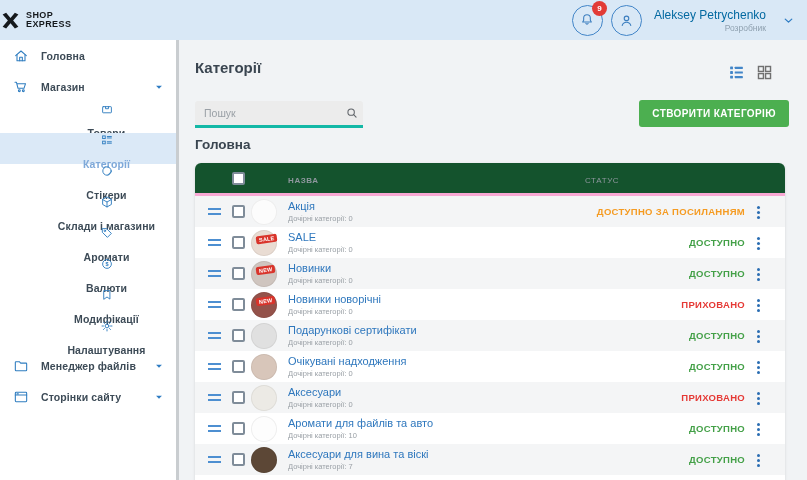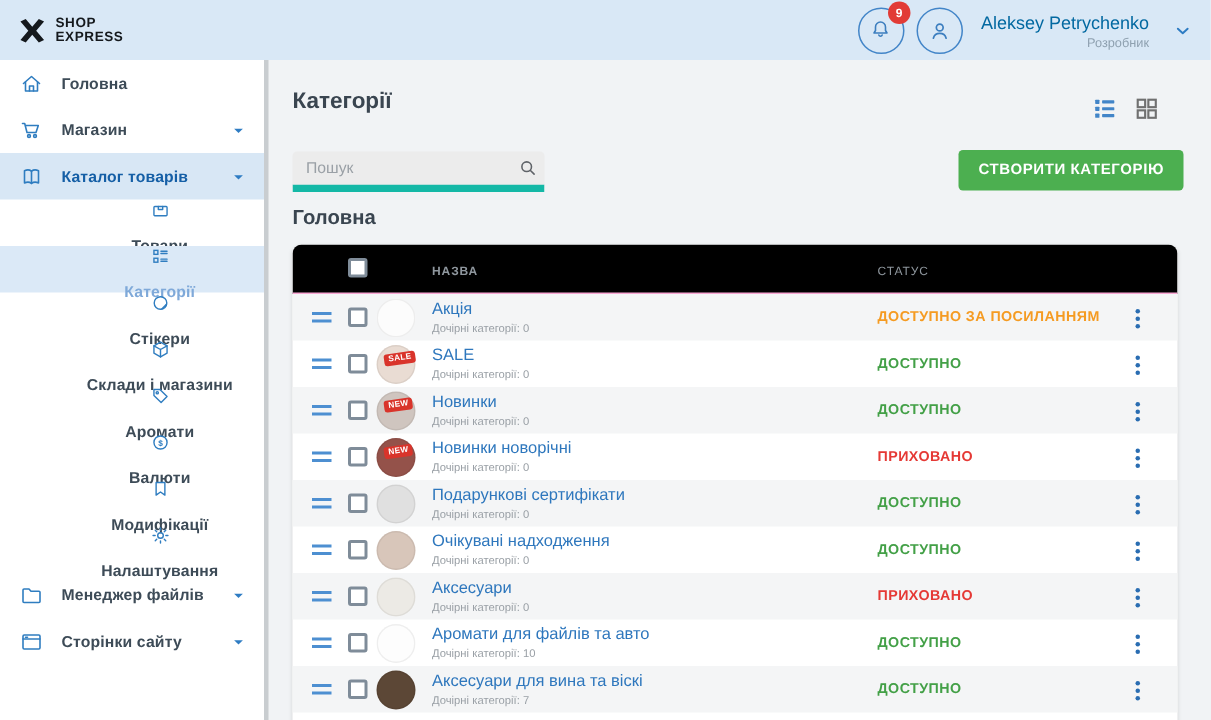--- a/index.html
+++ b/index.html
@@ -1,20 +1,20 @@
 <!DOCTYPE html>
 <html><head>
 <meta charset="utf-8">
 <style>
   * { margin:0; padding:0; box-sizing:border-box; }
   html,body { width:807px; height:480px; overflow:hidden; font-family:"Liberation Sans", sans-serif; background:#f1f3f5; }
 
   
   .header { position:absolute; top:0; left:0; width:807px; height:40px; background:#d9e8f6; display:flex; align-items:center; z-index:10; }
-  .logo { display:flex; align-items:center; gap:5px; padding-left:11px; cursor:pointer; }
+  .logo { display:flex; align-items:center; gap:5px; cursor:pointer; }
   .logo-text { font-size:9px; line-height:9px; font-weight:700; color:#15191d; letter-spacing:.4px; }
   .hdr-right { margin-left:auto; display:flex; align-items:center; gap:8px; padding-right:12px; }
   .circle-btn { width:31px; height:31px; border:1.5px solid #4285c8; border-radius:50%; display:flex; align-items:center; justify-content:center; position:relative; background:transparent; cursor:pointer; }
   .badge { position:absolute; top:-5px; right:-5px; min-width:15px; height:15px; background:#e23b36; border-radius:50%; color:#fff; font-size:8px; font-weight:700; display:flex; align-items:center; justify-content:center; }
   .user-block { display:flex; flex-direction:column; margin-left:4px; }
   .user-name { font-size:12px; font-weight:400; color:#0369a1; }
   .user-role { font-size:8.5px; color:#8fa1b0; margin-top:1px;text-align:right; }
   .hdr-chev { margin-left:8px; cursor:pointer; display:flex; }
 
   
@@ -32,45 +32,45 @@
   .side-item.active { background:#dbe9f7; }
   .side-item.active .s-label { color:#7fa9d9; }
   .s-chev { position:absolute; right:12px; display:flex; }
 
   
   .main { position:absolute; left:176px; top:40px; right:0; bottom:0; background:#f1f3f5; }
   .page-title { position:absolute; left:19px; top:19px; font-size:15px; font-weight:700; color:#3a4550; }
   .view-toggles { position:absolute; top:24px; right:34px; display:flex; gap:11px; }
   .view-toggles span { cursor:pointer; display:flex; }
 
-  .search-field { position:absolute; left:19px; top:61px; width:168px; height:27px; background:#ececec; border-bottom:5px solid #14b8a6; border-radius:3px 3px 0 0; display:flex; align-items:center; }
+  .search-field { position:absolute; left:19px; top:61px; width:168px; height:27px; background:#ececec; border-bottom:3px solid #14b8a6; border-radius:3px 3px 0 0; display:flex; align-items:center; }
   .search-field input { flex:1; border:none; background:transparent; outline:none; font-size:10.5px; padding:0 6px 0 9px; color:#444; font-family:"Liberation Sans", sans-serif; }
   .search-field input::placeholder { color:#9aa0a6; }
   .search-icon { padding-right:8px; display:flex; cursor:pointer; }
 
   .create-btn { position:absolute; top:60px; right:18px; height:27px; background:#4caf50; border:none; border-radius:3px; color:#fff; font-size:10px; font-weight:700; letter-spacing:.4px; padding:0 13px; cursor:pointer; font-family:"Liberation Sans", sans-serif; }
   .section-title { position:absolute; left:19px; top:97px; font-size:13.5px; font-weight:700; color:#3a4550; }
 
   .card { position:absolute; left:19px; top:123px; width:590px; bottom:-8px; background:#fff; border-radius:6px 6px 0 0; box-shadow:0 1px 3px rgba(0,0,0,.12); overflow:hidden; }
-  .t-head { height:33px; position:relative; border-bottom:1px solid #f9a8d4; background:#000000; }
+  .t-head { height:33px; position:relative; border-bottom:3px solid #f9a8d4; background:#14532d; }
   .col-name { position:absolute; left:93px; top:13px; font-size:8px; font-weight:700; color:#8f979e; letter-spacing:.6px; }
   .col-status { position:absolute; left:390px; width:160px; top:13px; text-align:left; font-size:8px; font-weight:400; color:#8f979e; letter-spacing:.6px; }
 
   .row { height:31px; position:relative; }
   .row:nth-child(odd) { background:#f4f5f6; }
   .drag { position:absolute; left:13px; top:12px; width:13px; height:7px; border-top:2px solid #4d8fd1; border-bottom:2px solid #4d8fd1; cursor:grab; }
   .cbx { width:13px; height:13px; border:2px solid #7f8c99; border-radius:2px; background:#fff; cursor:pointer; }
   .row .cbx, .t-head .cbx { position:absolute; left:37px; }
   .t-head .cbx { top:9px; }
   .row .cbx { top:9px; }
   .thumb { position:absolute; left:56px; top:2.5px; width:26px; height:26px; border-radius:50%; box-shadow:inset 0 0 0 1px rgba(0,0,0,.06); }
   .thumb-badge { position:absolute; top:5px; left:5px; background:#d9342b; color:#fff; font-size:5.5px; font-weight:700; padding:1px 3px; border-radius:2px; transform:rotate(-8deg); letter-spacing:.2px; }
   .row-name { position:absolute; left:93px; top:4px; font-size:11px; color:#2e77bd; cursor:pointer; white-space:nowrap; }
   .row-sub { position:absolute; left:93px; top:17.5px; font-size:7.5px; color:#9aa0a6; }
-  .row-status { position:absolute; left:390px; width:160px; top:10px; text-align:left; font-size:9.5px; font-weight:700; letter-spacing:.3px; }
+  .row-status { position:absolute; left:390px; width:160px; top:10px; text-align:right; font-size:9.5px; font-weight:700; letter-spacing:.3px; }
   .kebab { position:absolute; right:22px; top:8px; cursor:pointer; padding:0 3px; }
   .kebab i { display:block; width:3px; height:3px; border-radius:50%; background:#2a6db2; margin:2px 0; }
 </style>
 </head>
 <body>
 
 <div class="header">
   <div class="logo">
     <span style="display:flex;">
       <svg viewBox="0 0 24 24" width="21" height="21">
@@ -135,34 +135,20 @@
         </svg>
       </span>
       <span class="s-label">Магазин</span>
       <span class="s-chev">
         <svg viewBox="0 0 24 24" width="10" height="10">
           <path fill="#2e7cc3" d="M5 9h14l-7 7z"></path>
         </svg>
       </span>
     </div>
 
-    <div class="side-item top parent-active">
-      <span class="s-icon">
-        <svg viewBox="0 0 24 24" fill="none" stroke="#2f7dc0" stroke-width="1.6" stroke-linecap="round" stroke-linejoin="round">
-          <path d="M12 6.2C10.2 4.8 7 4.8 5 5.8V18c2-1 5.2-1 7 .4 1.8-1.4 5-1.4 7-.4V5.8c-2-1-5.2-1-7 .4z"></path>
-          <path d="M12 6.2v12.2"></path>
-        </svg>
-      </span>
-      <span class="s-label">Каталог товарів</span>
-      <span class="s-chev">
-        <svg viewBox="0 0 24 24" width="10" height="10">
-          <path fill="#2e7cc3" d="M5 9h14l-7 7z"></path>
-        </svg>
-      </span>
-    </div>
 
     <div class="side-item sub">
       <span class="s-icon">
         <svg viewBox="0 0 24 24" fill="none" stroke="#2f7dc0" stroke-width="1.6" stroke-linecap="round" stroke-linejoin="round">
           <rect x="4.5" y="8" width="15" height="10.5" rx="1"></rect>
           <path d="M9.5 8v3.5h5V8"></path>
         </svg>
       </span>
       <span class="s-label">Товари</span>
 

